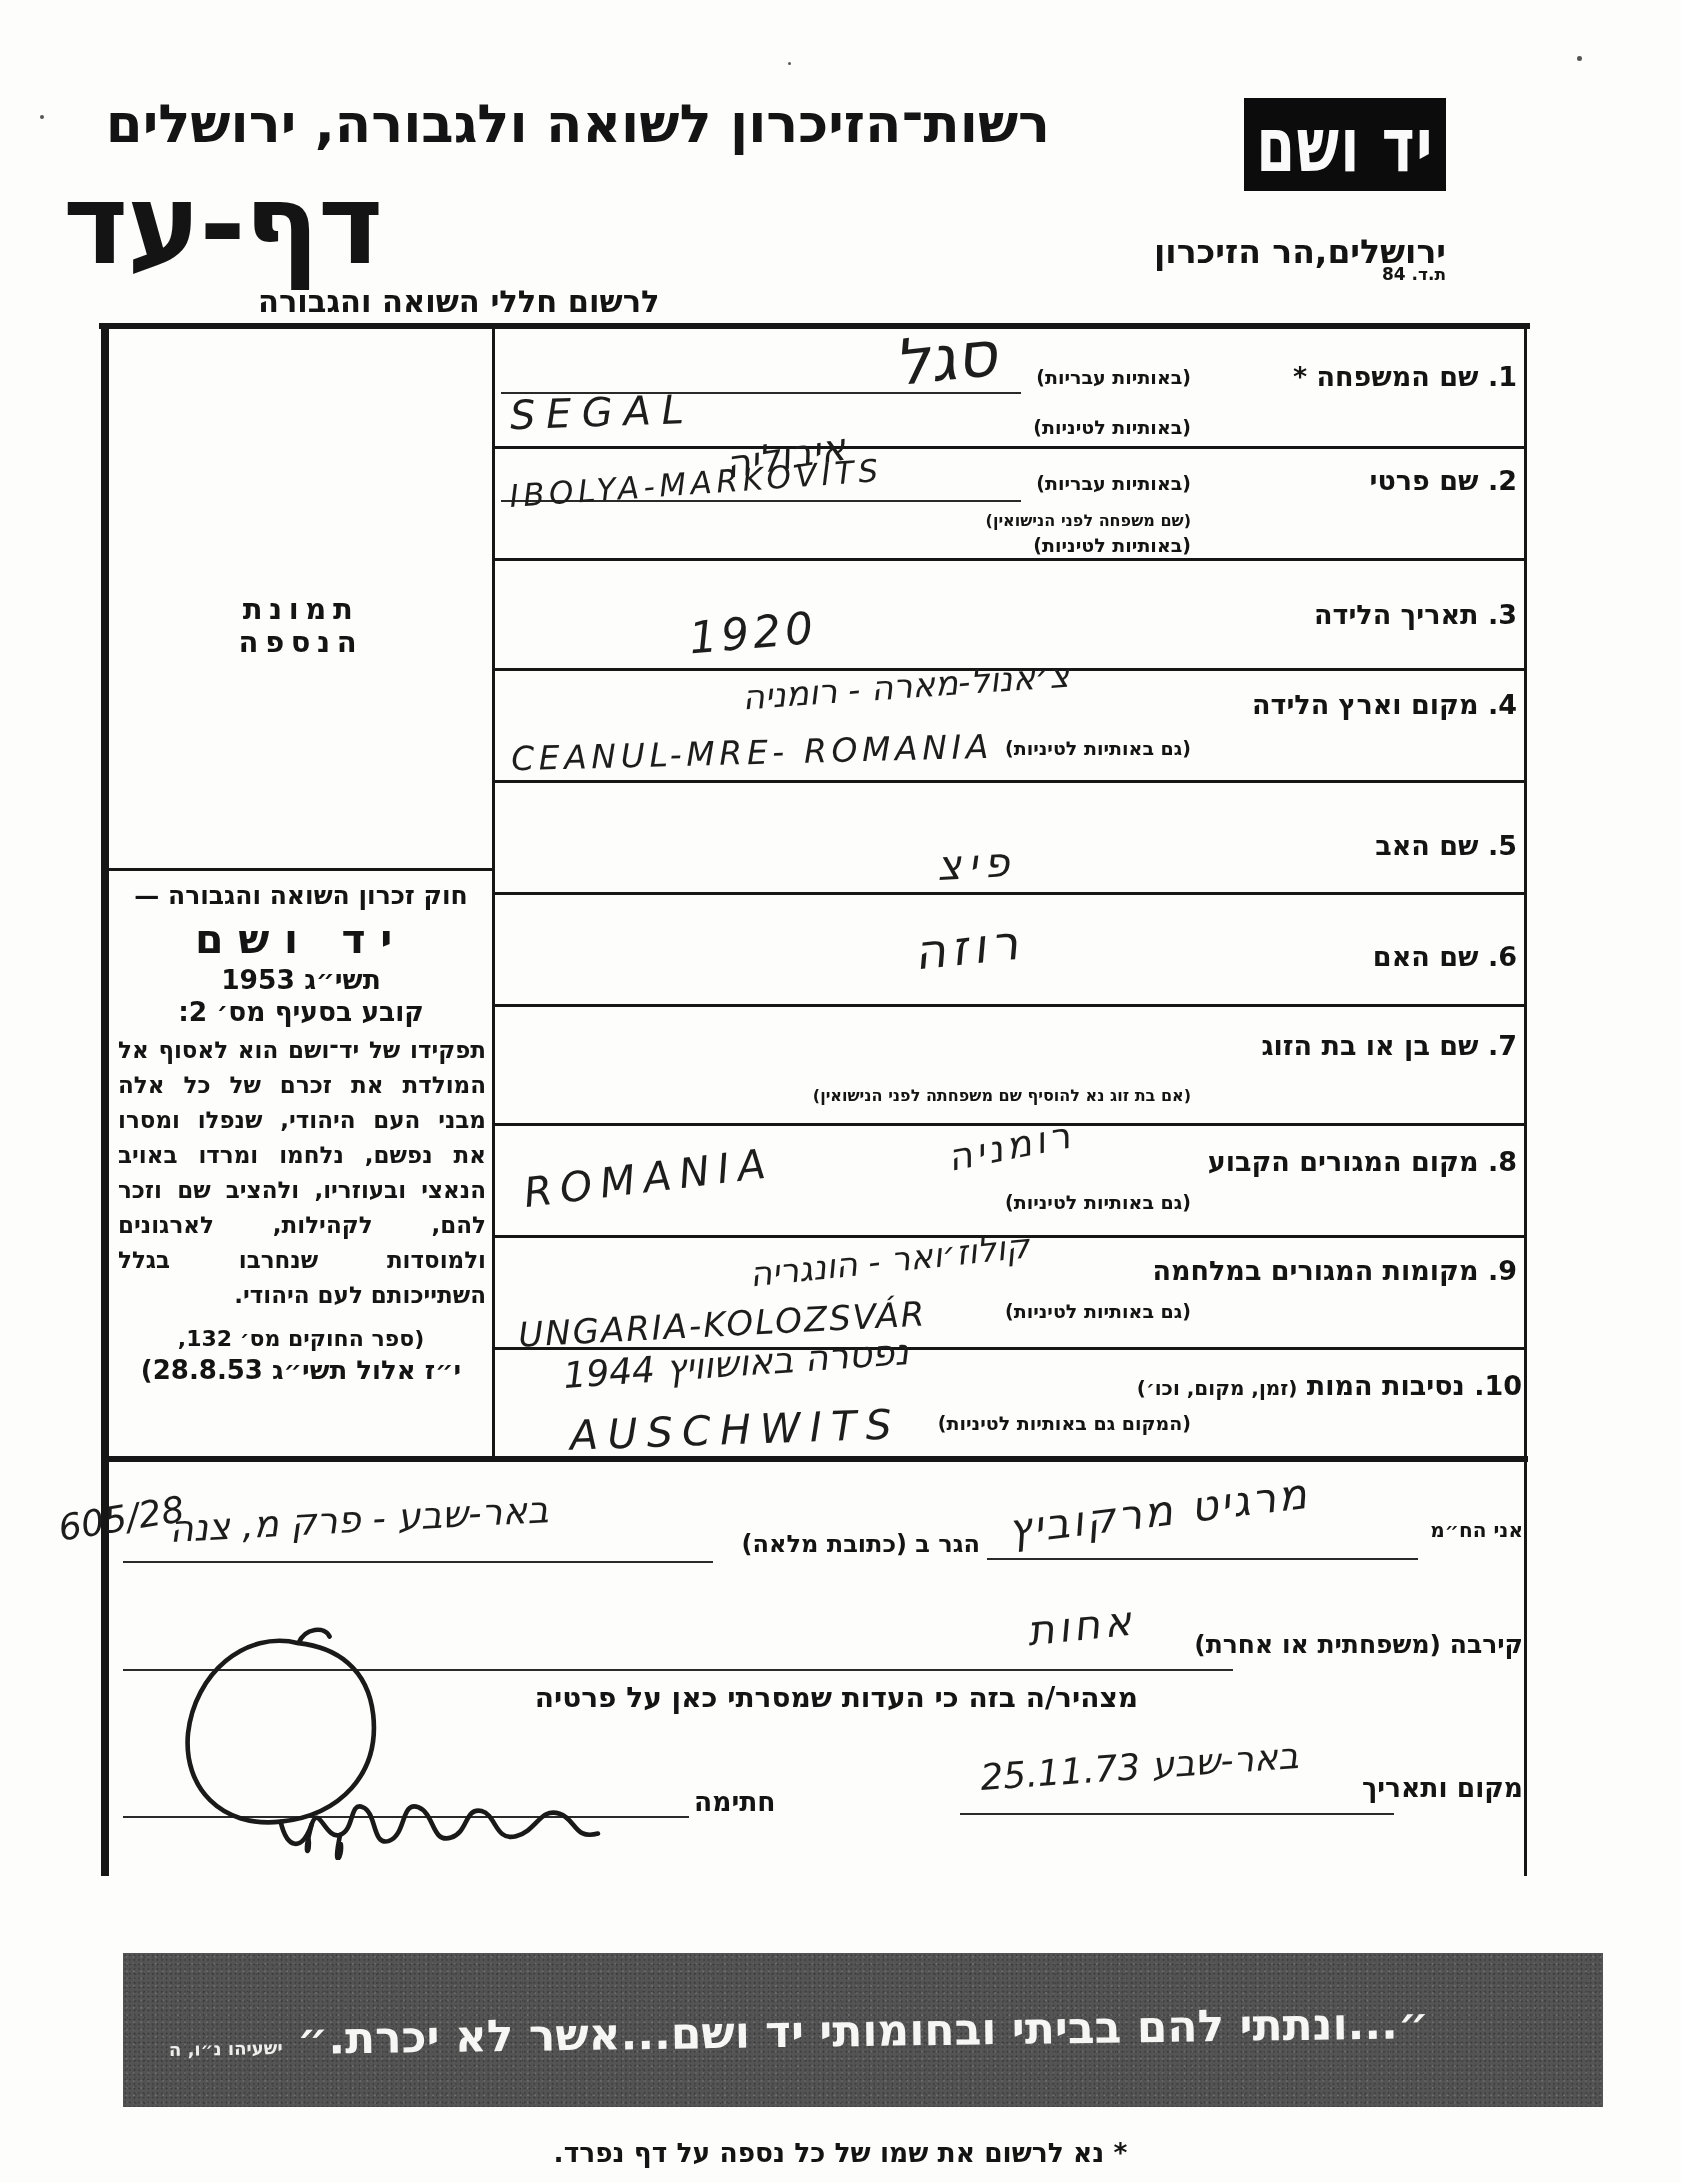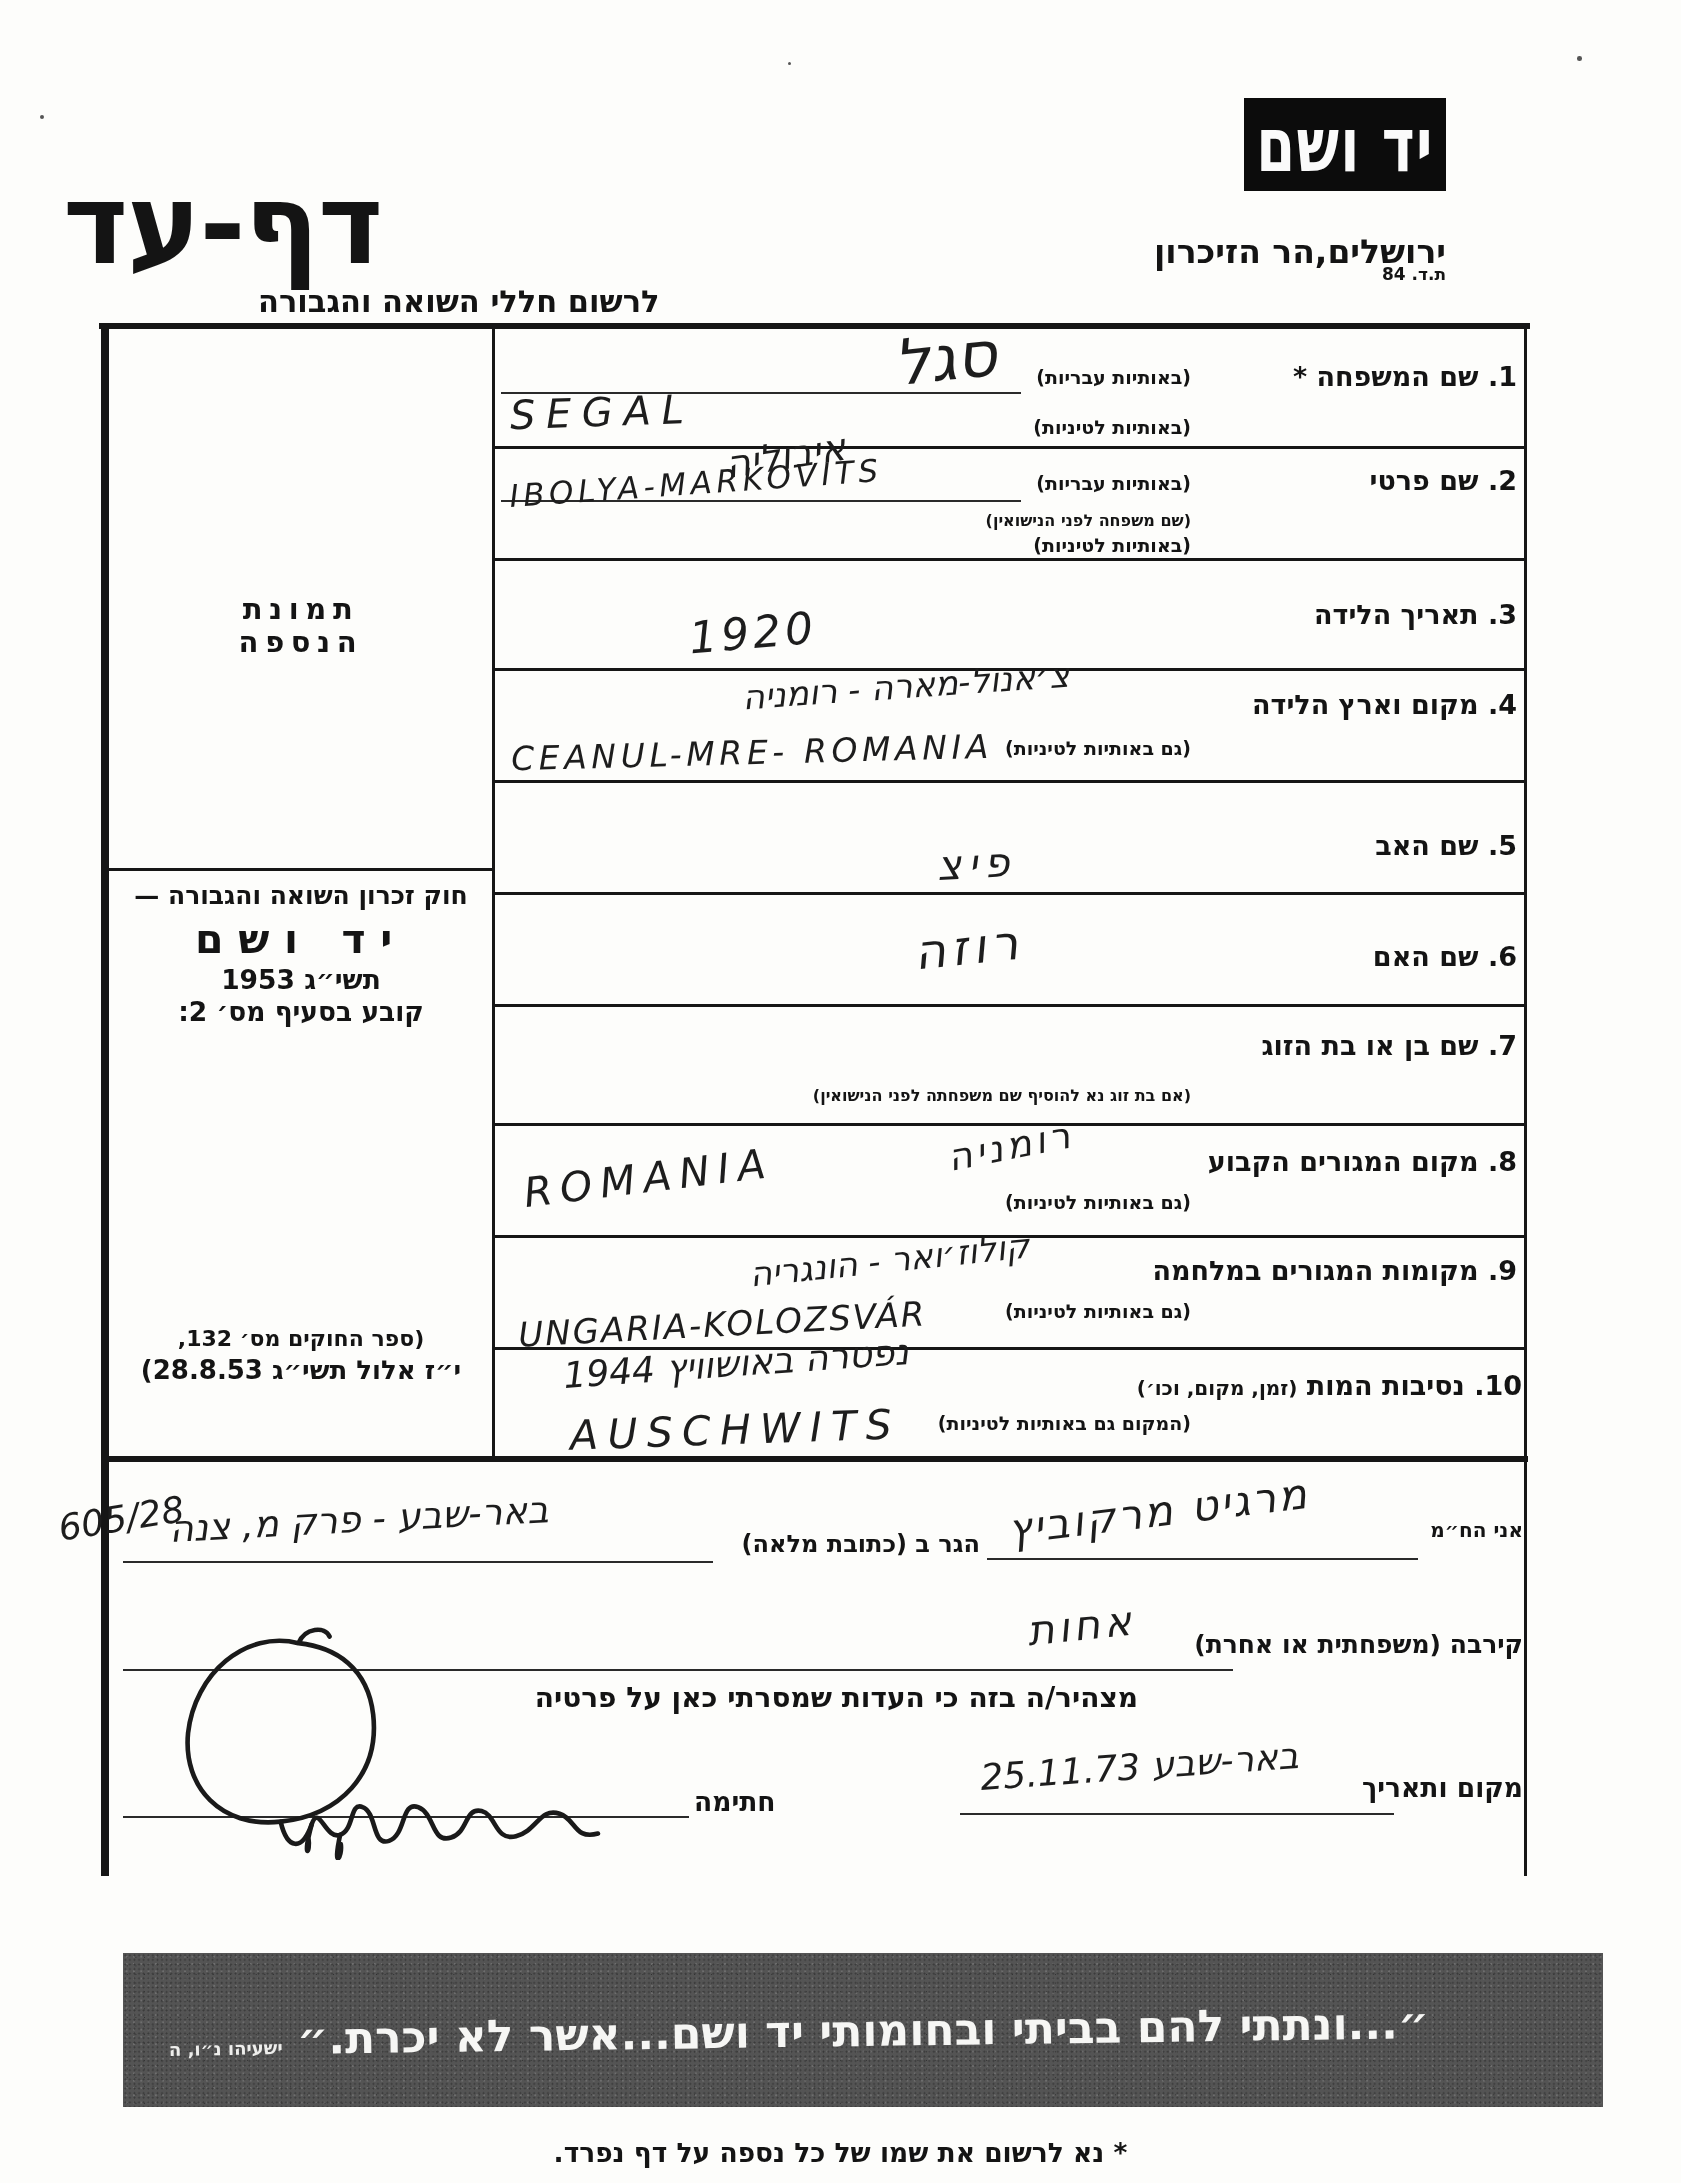--- a/index.html
+++ b/index.html
@@ -62,20 +62,21 @@
   <div class="dot abs" style="left:1577px;top:56px;width:4.6px;height:4.6px;"></div>
   <div class="dot abs" style="left:788px;top:62px;width:3.3px;height:3.3px;"></div>
   <div class="dot abs" style="left:40px;top:115px;width:4px;height:4px;"></div>
 
   <div class="abs logo-box" style="left:1244px;top:98px;width:202px;height:93px;font-size:56px;">
     <span>יד ושם</span>
   </div>
   <div class="abs printed" style="right:235px;top:232px;font-size:33px;">ירושלים,הר הזיכרון</div>
   <div class="abs printed" style="right:235px;top:264px;font-size:17px;margin-left:42px;">ת.ד. 84</div>
 
+  <div class="abs printed" style="right:631px;top:93px;font-size:53px;">רשות־הזיכרון לשואה ולגבורה, ירושלים</div>
   <div class="abs printed" style="left:63px;top:160px;font-size:111px;letter-spacing:-1.3px;">דף-עד</div>
   <div class="abs printed" style="left:258px;top:284px;font-size:30.5px;">לרשום חללי השואה והגבורה</div>
 
   <div class="hl thick" style="left:99px;top:323px;width:1431px;"></div>
   <div class="vl thick" style="left:101px;top:323px;height:1553px;"></div>
   <div class="vl" style="left:1524px;top:323px;height:1553px;"></div>
   <div class="vl" style="left:492px;top:326px;height:1134px;"></div>
   <div class="hl" style="left:108px;top:868px;width:384px;"></div>
 
   <div class="hl" style="left:495px;top:446px;width:1029px;"></div>
@@ -94,20 +95,21 @@
 
   <div class="abs printed law" style="left:114px;top:593px;width:374px;font-size:29px;letter-spacing:6.6px;line-height:1.15;">
     <div>תמונת</div>
     <div>הנספה</div>
   </div>
 
   <div class="abs printed law" style="left:114px;top:881px;width:374px;font-size:25px;">חוק זכרון השואה והגבורה —</div>
   <div class="abs printed law" style="left:114px;top:915px;width:374px;font-size:41px;letter-spacing:14.6px;">יד ושם</div>
   <div class="abs printed law" style="left:114px;top:964px;width:374px;font-size:26.5px;">תשי״ג 1953</div>
   <div class="abs printed law" style="left:114px;top:996px;width:374px;font-size:26.5px;">קובע בסעיף מס׳ 2:</div>
+  <div class="abs law-body" style="left:118px;top:1033px;width:368px;">תפקידו של יד־ושם הוא לאסוף אל המולדת את זכרם של כל אלה מבני העם היהודי, שנפלו ומסרו את נפשם, נלחמו ומרדו באויב הנאצי ובעוזריו, ולהציב שם וזכר להם, לקהילות, לארגונים ולמוסדות שנחרבו בגלל השתייכותם לעם היהודי.</div>
   <div class="abs printed law" style="left:114px;top:1326px;width:374px;font-size:22px;">(ספר החוקים מס׳ 132,</div>
   <div class="abs printed law" style="left:114px;top:1355px;width:374px;font-size:26px;">י״ז אלול תשי״ג 28.8.53)</div>
 
   <div class="abs printed flabel" style="right:164px;top:361px;">
     <span>1.</span>
     <span>שם המשפחה</span>
     <span>*</span>
   </div>
   <div class="abs printed fsub" style="right:490px;top:366px;">(באותיות עבריות)</div>
   <div class="abs printed fsub" style="right:490px;top:416px;">(באותיות לטיניות)</div>

